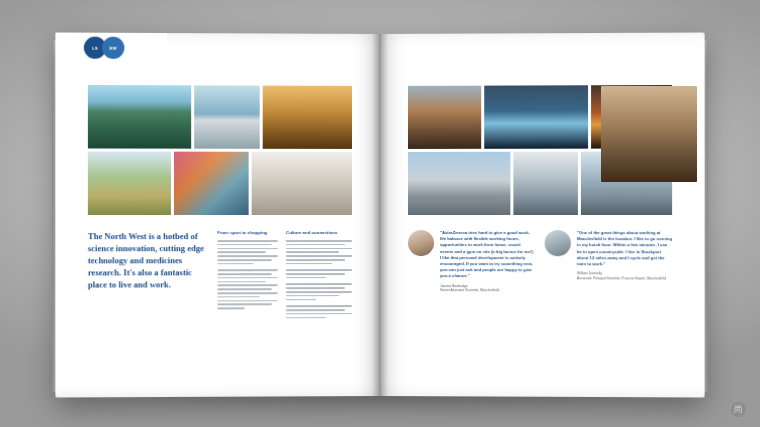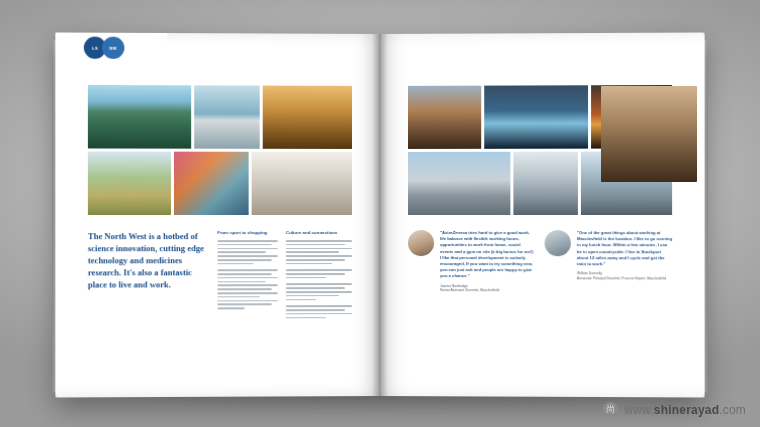--- a/index.html
+++ b/index.html
@@ -274,14 +274,13 @@
     </div>
   </div>
 
   <div class="gutter"></div>
 </div>
 
 <div style="position:absolute;left:601px;top:86px;width:96px;height:96px;overflow:hidden;border-radius:1px;" class="ph p-dinner"></div>
 
 <div class="watermark">
   <div class="wm-logo">尚</div>
-  <div class="wm-text"><span>www.</span><b>shinerayad</b><span>.com</span></div>
 </div>
 
 </body></html>

